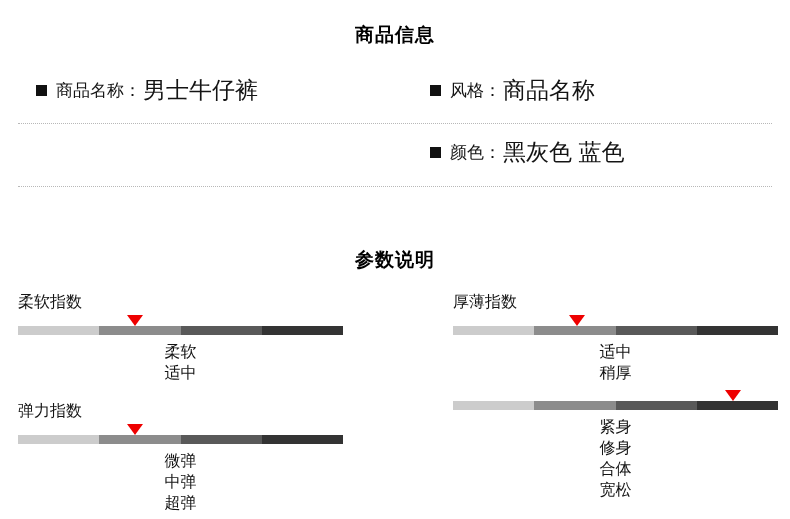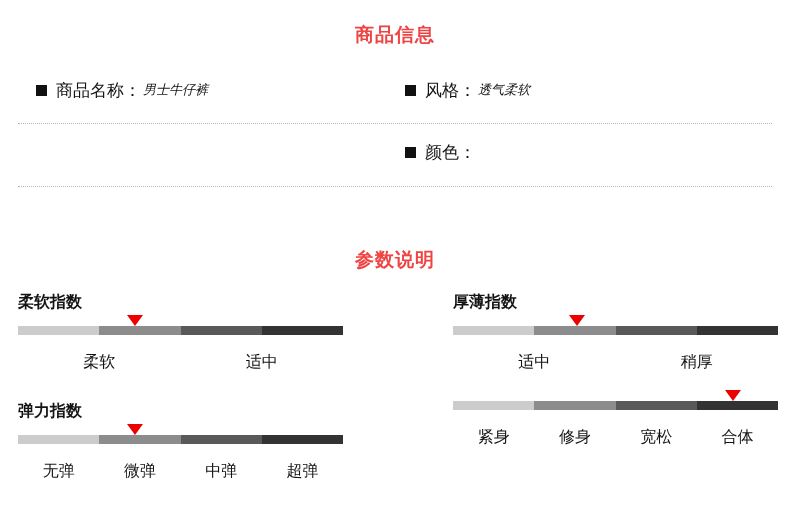--- a/index.html
+++ b/index.html
@@ -23,21 +23,21 @@
 
   
   .section-title {
     position: absolute;
     left: 0;
     width: 790px;
     text-align: center;
     font-size: 19px;
     font-weight: bold;
     letter-spacing: 1px;
-    color: #ef4444;
+    color: #000000;
   }
   .section-title.info   { top: 22px; }
   .section-title.params { top: 247px; }
 
   
   .info-block {
     position: absolute;
     top: 70px;
     left: 0;
     width: 706px;
@@ -55,37 +55,36 @@
   .info-item {
     position: absolute;
     display: flex;
     align-items: center;
     font-size: 17px;
     white-space: nowrap;
     color: #141414;
     height: 40px;
   }
   .info-item.col-left  { left: 36px; }
-  .info-item.col-right { left: 405px; }
+  .info-item.col-right { left: 430px; }
 
   .bullet {
     display: inline-block;
     width: 11px;
     height: 11px;
     background: #111111;
     margin-right: 9px;
     flex: none;
   }
   .info-key {
     font-size: 17px;
   }
   .info-val {
-    font-size: 13px;
+    font-size: 23px;
     margin-left: 2px;
-    font-style: italic;
   }
 
   .divider {
     position: absolute;
     left: 18px;
     width: 754px;
     height: 0;
     border-top: 1px dotted #b8b8b8;
   }
   .divider.d0 { top: 123px; }
@@ -107,21 +106,20 @@
   .index-widget.c1 { left: 453px; }
   .index-widget.r0 { top: 0px; }
   .index-widget.r1 { top: 109px; }
 
   .index-label {
     font-size: 16px;
     color: #141414;
     line-height: 20px;
     margin-bottom: 14px;
     white-space: nowrap;
-    font-weight: bold;
   }
 
   .bar-wrap {
     position: relative;
     width: 325px;
     height: 9px;
   }
   .bar {
     display: flex;
     width: 325px;
@@ -139,21 +137,22 @@
     height: 0;
     border-left: 8px solid transparent;
     border-right: 8px solid transparent;
     border-top: 11px solid #ee0000;
     transform: translateX(-8px);
   }
 
   .tick-row {
     display: flex;
     width: 325px;
-    margin-top: 17px;
+    margin-top: 7px;
+    flex-direction: column;
   }
   .tick {
     flex: 1 1 0;
     text-align: center;
     font-size: 16px;
     color: #141414;
     white-space: nowrap;
   }
 </style>
 </head>
@@ -167,28 +166,29 @@
 
     <div class="info-row r0">
       <div class="info-item col-left">
         <span class="bullet"></span>
         <span class="info-key">商品名称：</span>
         <span class="info-val">男士牛仔裤</span>
       </div>
       <div class="info-item col-right">
         <span class="bullet"></span>
         <span class="info-key">风格：</span>
-        <span class="info-val">透气柔软</span>
+        <span class="info-val">商品名称</span>
       </div>
     </div>
 
     <div class="info-row r1">
       <div class="info-item col-right">
         <span class="bullet"></span>
         <span class="info-key">颜色：</span>
+        <span class="info-val">黑灰色 蓝色</span>
       </div>
     </div>
 
   </div>
 
   <div class="divider d0"></div>
   <div class="divider d1"></div>
 
   <div class="section-title params">参数说明</div>
 
@@ -233,40 +233,39 @@
       <div class="bar-wrap">
         <div class="bar">
           <div class="bar-seg" style="background:#cccccc"></div>
           <div class="bar-seg" style="background:#8c8c8c"></div>
           <div class="bar-seg" style="background:#595959"></div>
           <div class="bar-seg" style="background:#333333"></div>
         </div>
         <div class="marker" style="left: 36%;"></div>
       </div>
       <div class="tick-row">
-        <div class="tick">无弹</div>
         <div class="tick">微弹</div>
         <div class="tick">中弹</div>
         <div class="tick">超弹</div>
       </div>
     </div>
 
     <div class="index-widget c1 r1">
       <div class="bar-wrap">
         <div class="bar">
           <div class="bar-seg" style="background:#cccccc"></div>
           <div class="bar-seg" style="background:#8c8c8c"></div>
           <div class="bar-seg" style="background:#595959"></div>
           <div class="bar-seg" style="background:#333333"></div>
         </div>
         <div class="marker" style="left: 86%;"></div>
       </div>
       <div class="tick-row">
         <div class="tick">紧身</div>
         <div class="tick">修身</div>
+        <div class="tick">合体</div>
         <div class="tick">宽松</div>
-        <div class="tick">合体</div>
       </div>
     </div>
 
   </div>
 
 </div>
 
 </body></html>

